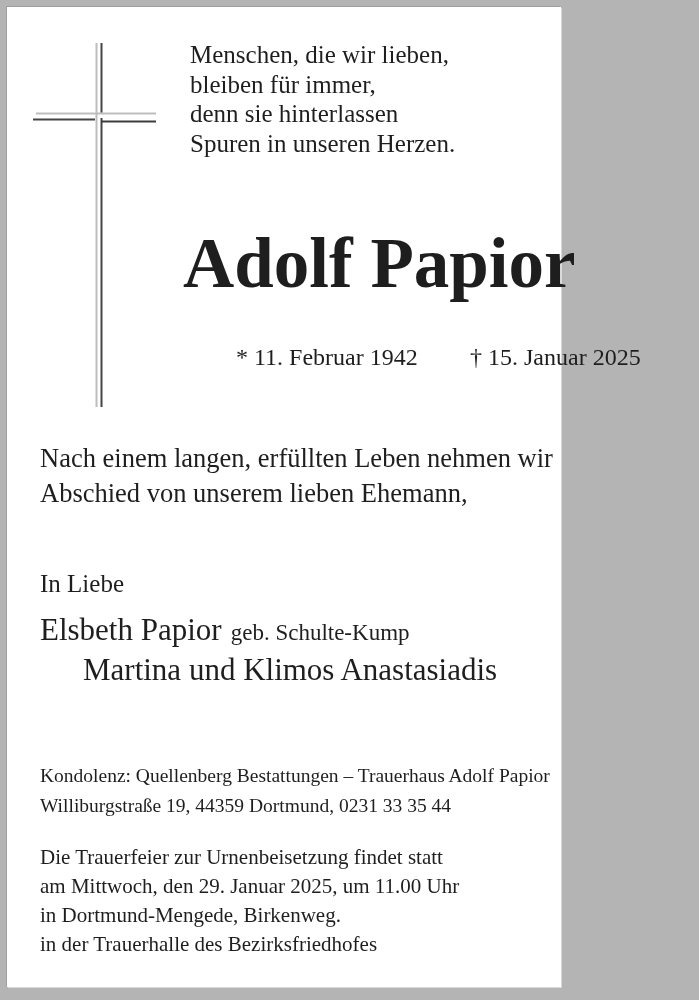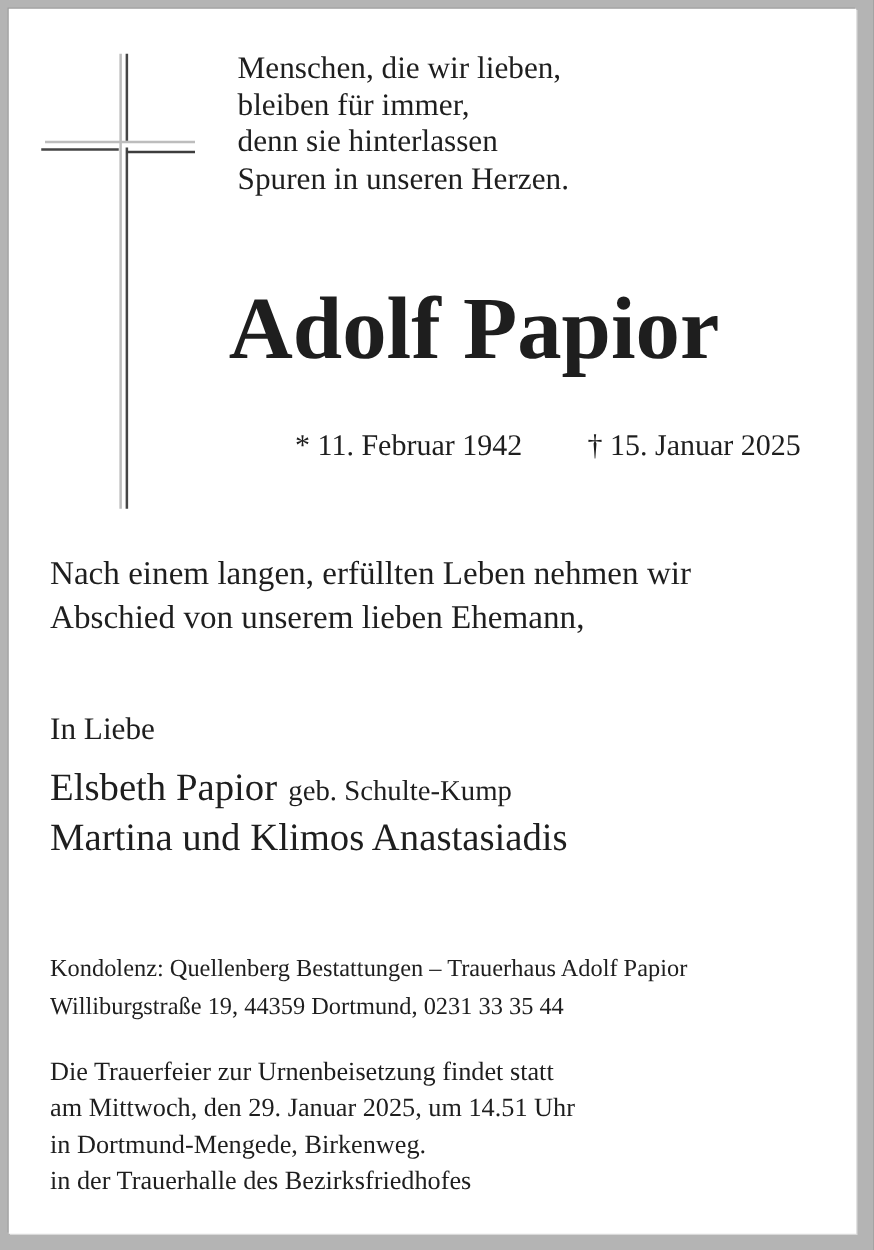--- a/index.html
+++ b/index.html
@@ -13,21 +13,21 @@
     height: 1000px;
     background: #b4b4b4;
     font-family: "Liberation Serif", "DejaVu Serif", serif;
     color: #1e1e1e;
     overflow: hidden;
   }
   .sheet {
     position: absolute;
     left: 7px;
     top: 7px;
-    width: 678px;
+    width: 554px;
     height: 980px;
     background: #ffffff;
     box-shadow: -1px -1px 0 #9e9e9e, 1px 1px 0 #d9d9d9;
   }
   .cross {
     position: absolute;
     left: 0;
     top: 0;
   }
   .verse {
@@ -73,21 +73,21 @@
     font-size: 25px;
     line-height: 30px;
     white-space: nowrap;
   }
   .mourner-line {
     position: absolute;
     left: 33px;
     white-space: nowrap;
   }
   .mourner-line.m1 { top: 603px; }
-  .mourner-line.m2 { top: 643px; }
+  .mourner-line.m2 { top: 643px; margin-left: 43px; }
   .mourner-name {
     font-size: 31px;
     line-height: 40px;
   }
   .mourner-suffix {
     font-size: 23px;
     margin-left: 9px;
   }
   .condolence {
     position: absolute;
@@ -149,19 +149,19 @@
       <span class="mourner-name">Martina und Klimos Anastasiadis</span>
     </div>
 
     <div class="condolence">
         <div>Kondolenz: Quellenberg Bestattungen – Trauerhaus Adolf Papior</div>
         <div>Williburgstraße 19, 44359 Dortmund, 0231 33 35 44</div>
       </div>
 
     <div class="service">
         <div>Die Trauerfeier zur Urnenbeisetzung findet statt</div>
-        <div>am Mittwoch, den 29. Januar 2025, um 14.51 Uhr</div>
+        <div>am Mittwoch, den 29. Januar 2025, um 11.00 Uhr</div>
         <div>in Dortmund-Mengede, Birkenweg.</div>
         <div>in der Trauerhalle des Bezirksfriedhofes</div>
       </div>
 
   </div>
 </div>
 
 </body></html>

